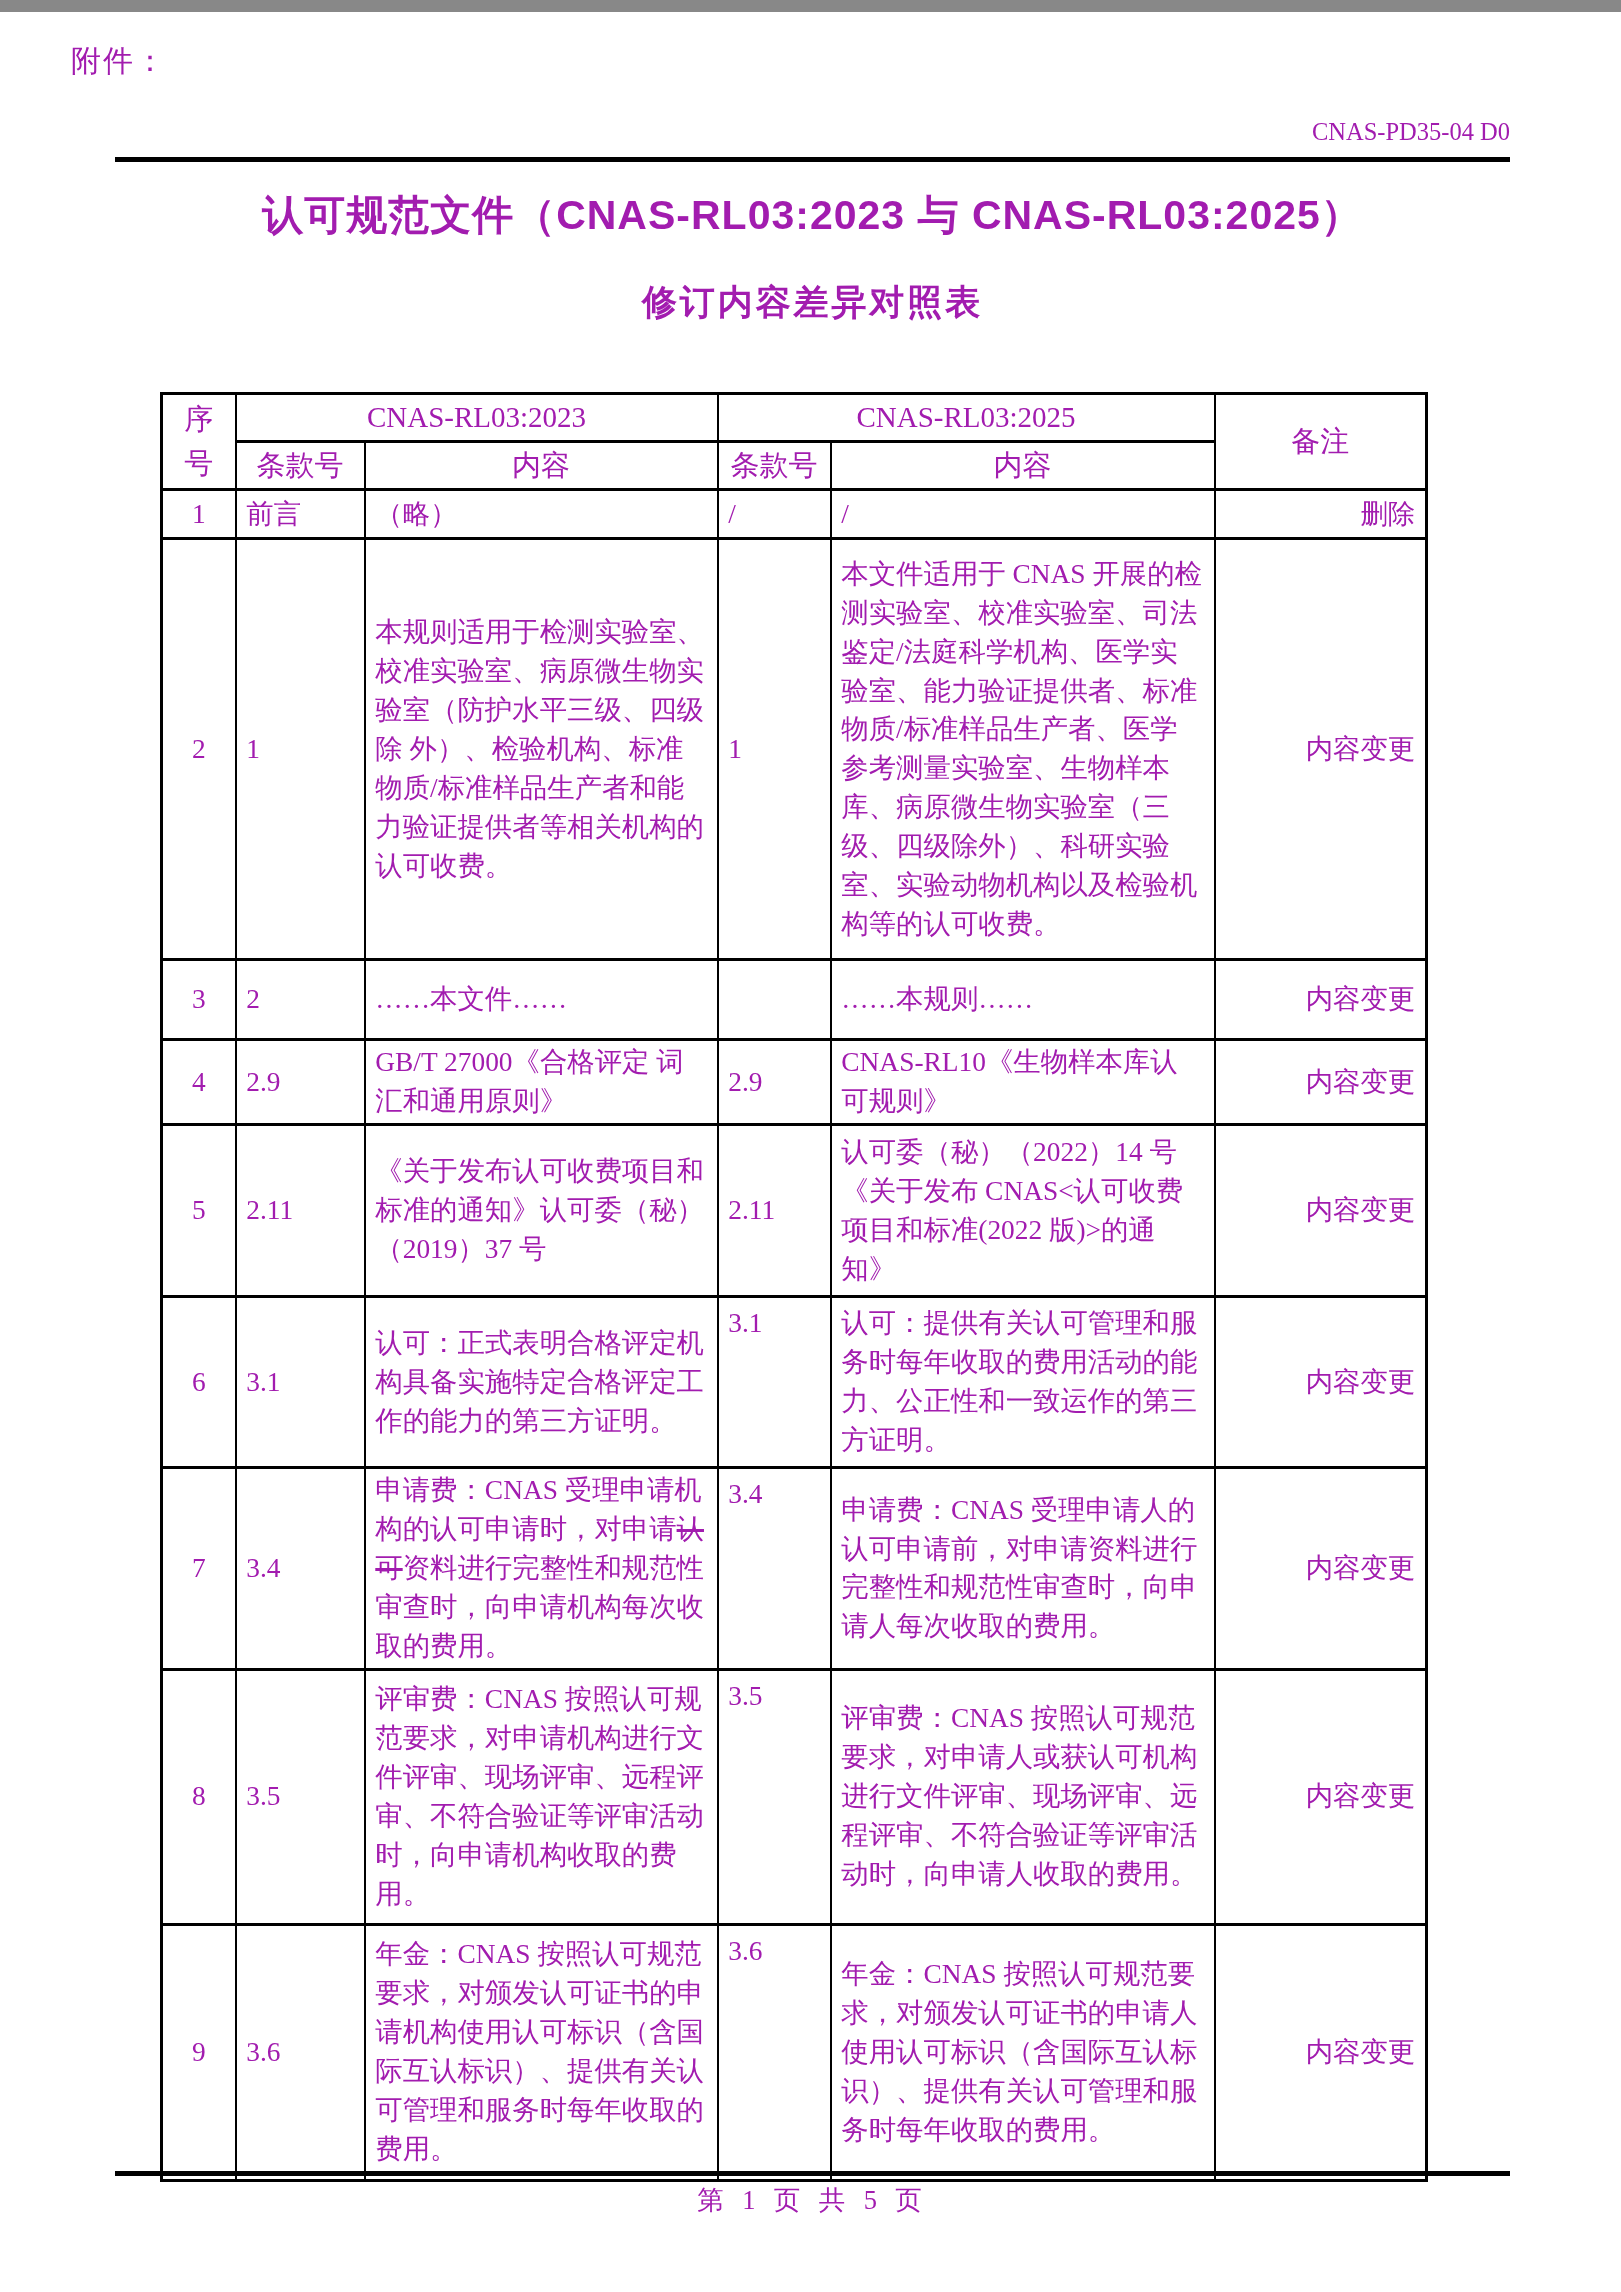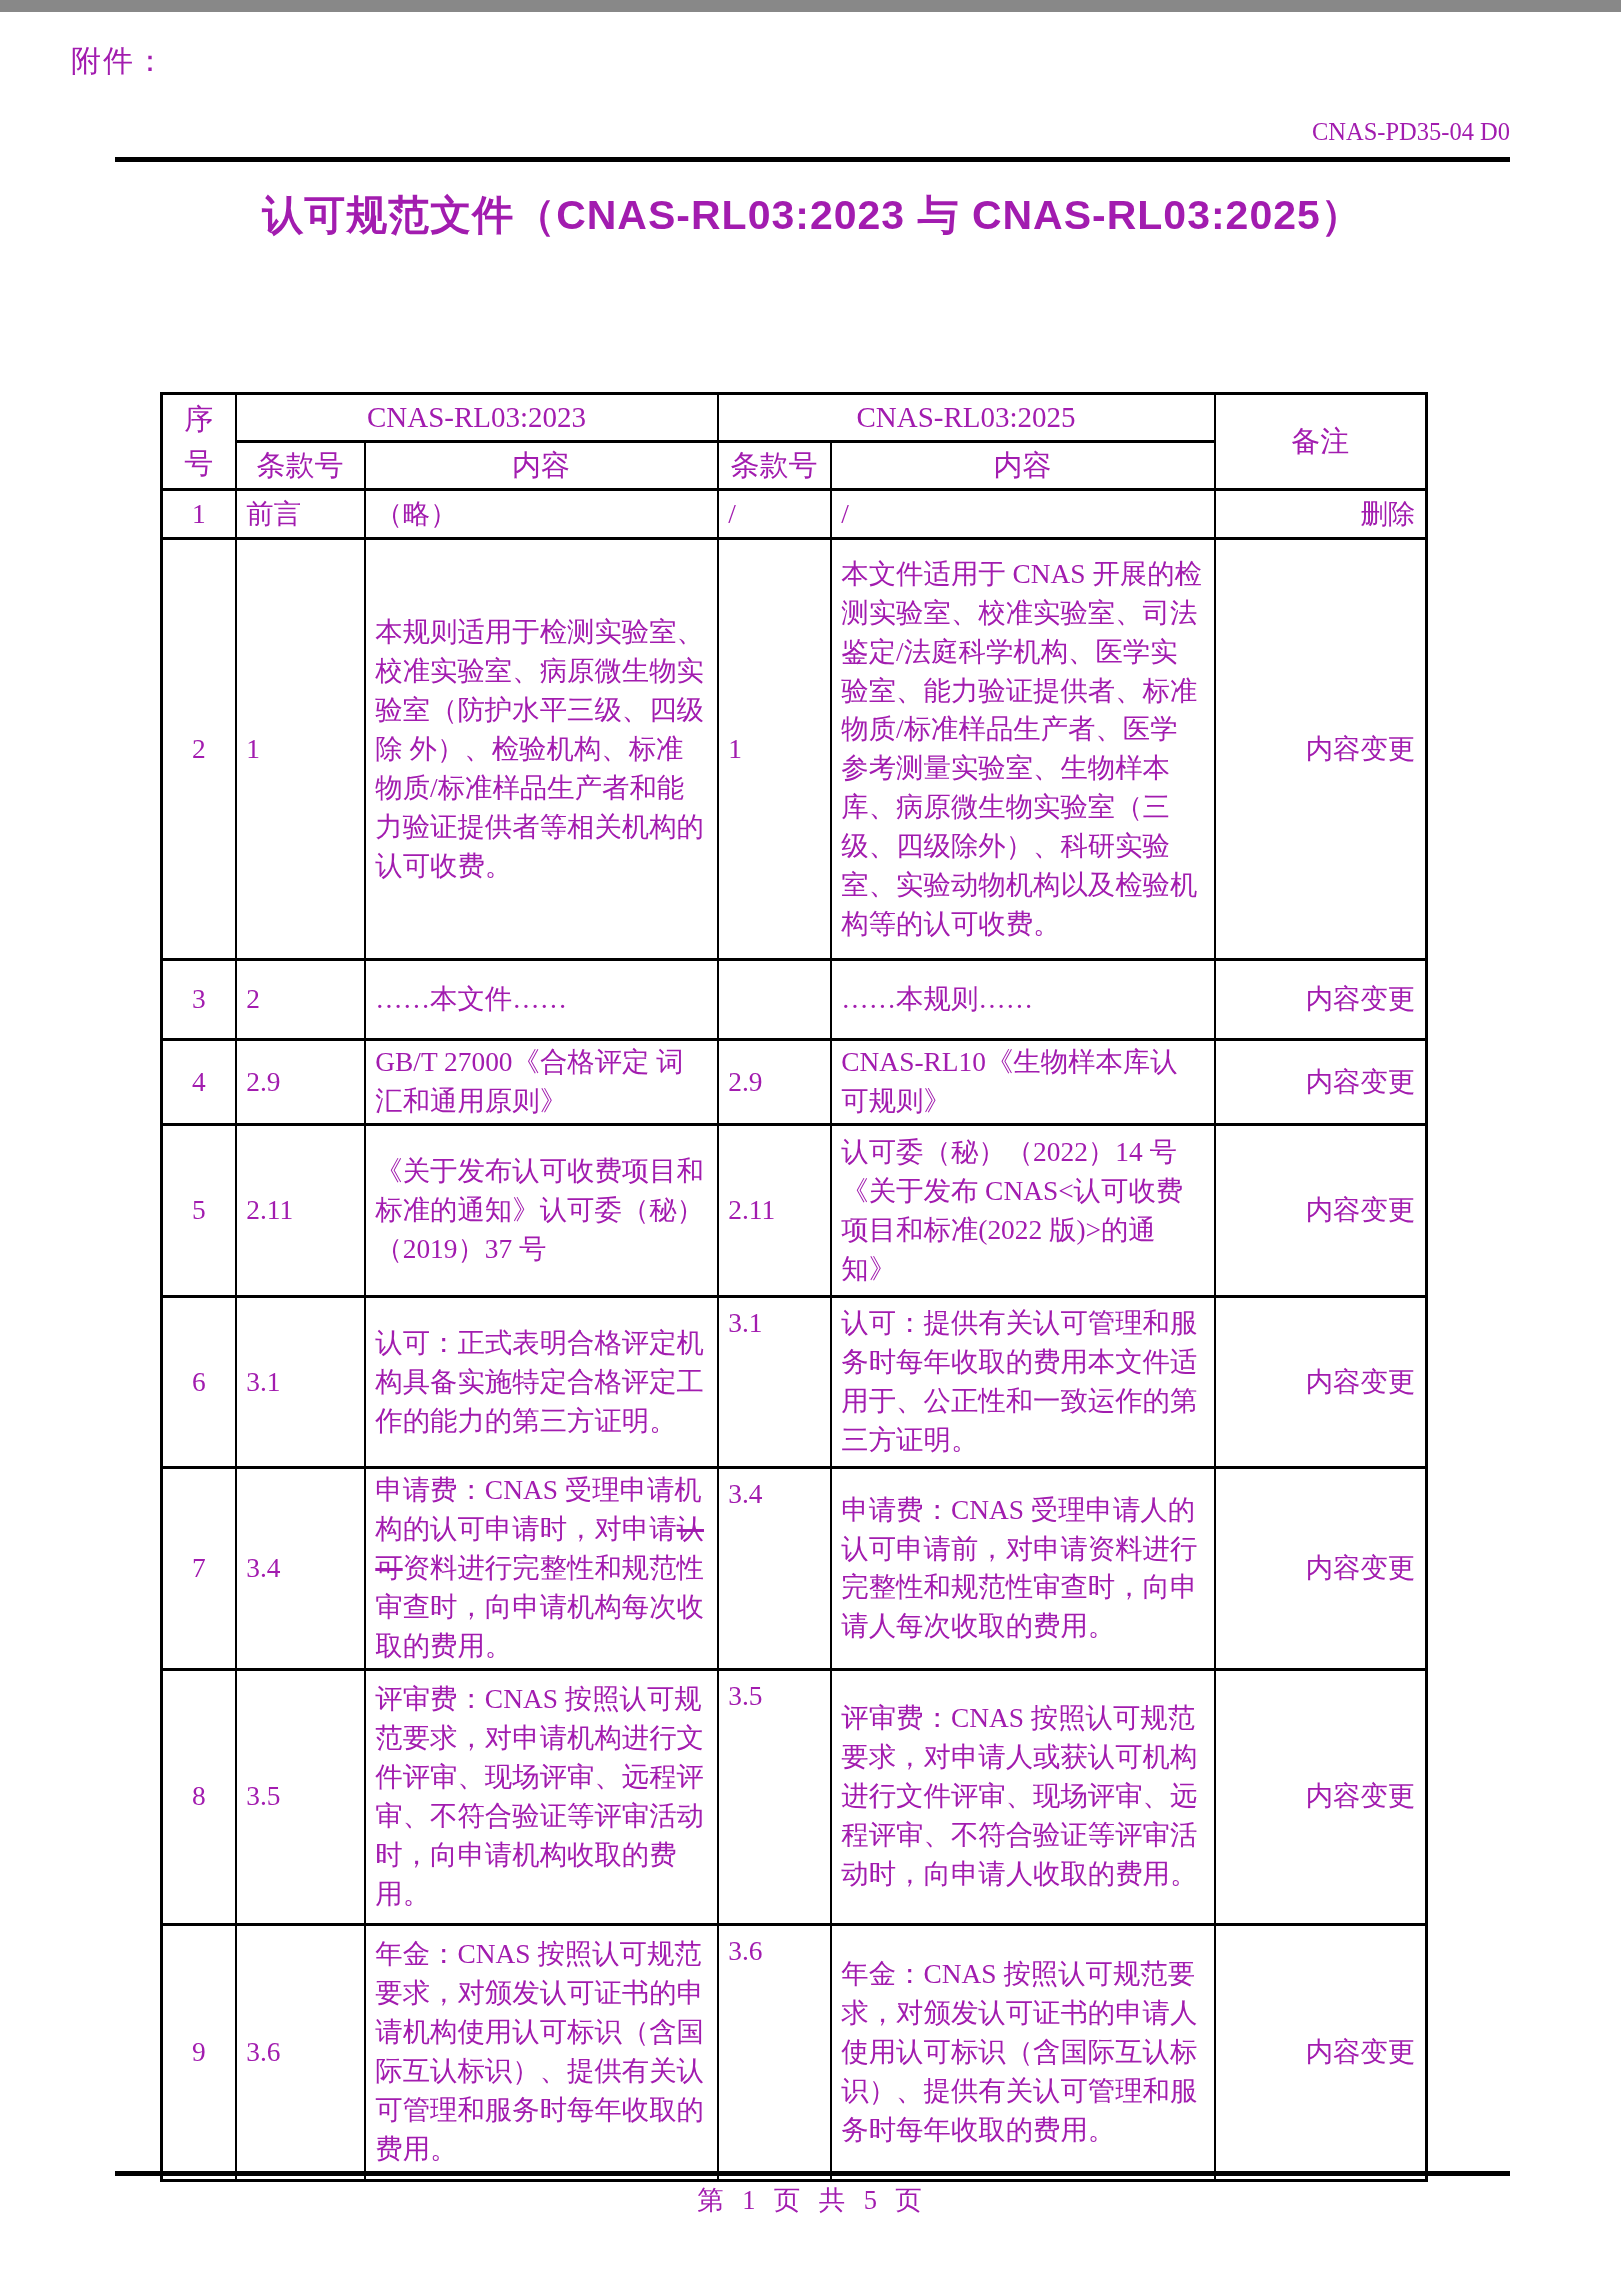--- a/index.html
+++ b/index.html
@@ -112,20 +112,21 @@
 <body>
 
 <div class="page">
 
   <div class="attachment">附件：</div>
 
   <div class="headband">CNAS-PD35-04 D0</div>
   <div class="top-rule"></div>
 
   <h1 class="doc-title">认可规范文件（CNAS-RL03:2023 与 CNAS-RL03:2025）</h1>
+  <h2 class="doc-subtitle">修订内容差异对照表</h2>
 
   <table class="diff">
     <colgroup>
       <col style="width:74px">
       <col style="width:129px">
       <col style="width:353px">
       <col style="width:113px">
       <col style="width:384px">
       <col style="width:212px">
     </colgroup>
@@ -184,21 +185,21 @@
         <td class="c-content"><span class="seg">《关于发布认可收费项目和标准的通知》认可委（秘）（2019）37 号</span></td>
         <td class="c-clause">2.11</td>
         <td class="c-content"><span class="seg">认可委（秘）（2022）14 号《关于发布 CNAS&lt;认可收费项目和标准(2022 版)&gt;的通知》</span></td>
         <td class="c-remark">内容变更</td>
       </tr>
       <tr style="height:171px">
         <td class="c-seq">6</td>
         <td class="c-clause">3.1</td>
         <td class="c-content"><span class="seg">认可：正式表明合格评定机构具备实施特定合格评定工作的能力的第三方证明。</span></td>
         <td class="c-clause vtop">3.1</td>
-        <td class="c-content"><span class="seg">认可：提供有关认可管理和服务时每年收取的费用</span><span class="seg u">本文件适用于、公正性和一致运作的</span><span class="seg">第三方证明。</span></td>
+        <td class="c-content"><span class="seg">认可：提供有关认可管理和服务时每年收取的费用</span><span class="seg u">活动的能力、公正性和一致运作的</span><span class="seg">第三方证明。</span></td>
         <td class="c-remark">内容变更</td>
       </tr>
       <tr style="height:188px">
         <td class="c-seq">7</td>
         <td class="c-clause">3.4</td>
         <td class="c-content"><span class="seg">申请费：CNAS 受理申请</span><span class="seg u">机构</span><span class="seg">的认可申请</span><span class="seg u">时</span><span class="seg">，对申请</span><span class="seg s">认可</span><span class="seg">资料进行完整性和规范性审查时，向申请</span><span class="seg u">机构</span><span class="seg">每次收取的费用。</span></td>
         <td class="c-clause vtop">3.4</td>
         <td class="c-content"><span class="seg">申请费：CNAS 受理申请</span><span class="seg u">人</span><span class="seg">的认可申请</span><span class="seg u">前</span><span class="seg">，对申请资料进行完整性和规范性审查时，向申请</span><span class="seg u">人</span><span class="seg">每次收取的费用。</span></td>
         <td class="c-remark">内容变更</td>
       </tr>

